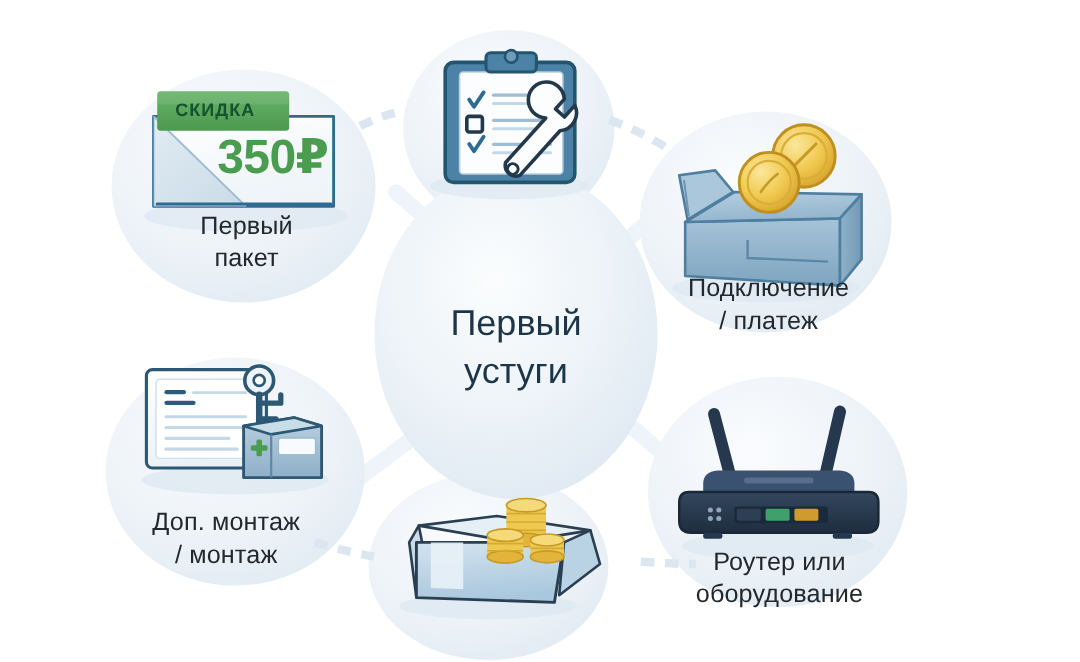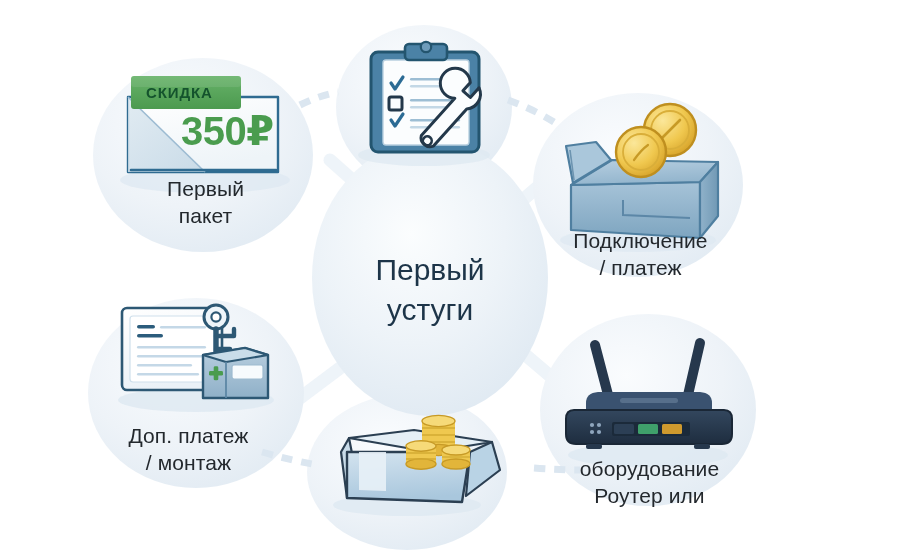--- a/index.html
+++ b/index.html
@@ -328,23 +328,23 @@
       <div>Первый</div>
       <div>пакет</div>
     </div>
 
     <div class="label" style="left:528px; top:228px; width:225px;">
       <div>Подключение</div>
       <div>/ платеж</div>
     </div>
 
     <div class="label" style="left:532px; top:456px; width:235px;">
+      <div>Роутер или</div>
       <div>оборудование</div>
-      <div>Роутер или</div>
     </div>
 
     <div class="label" style="left:76px; top:423px; width:225px;">
-      <div>Доп. платеж</div>
+      <div>Доп. монтаж</div>
       <div>/ монтаж</div>
     </div>
 
   </div>
 </div>
 
 </body></html>

